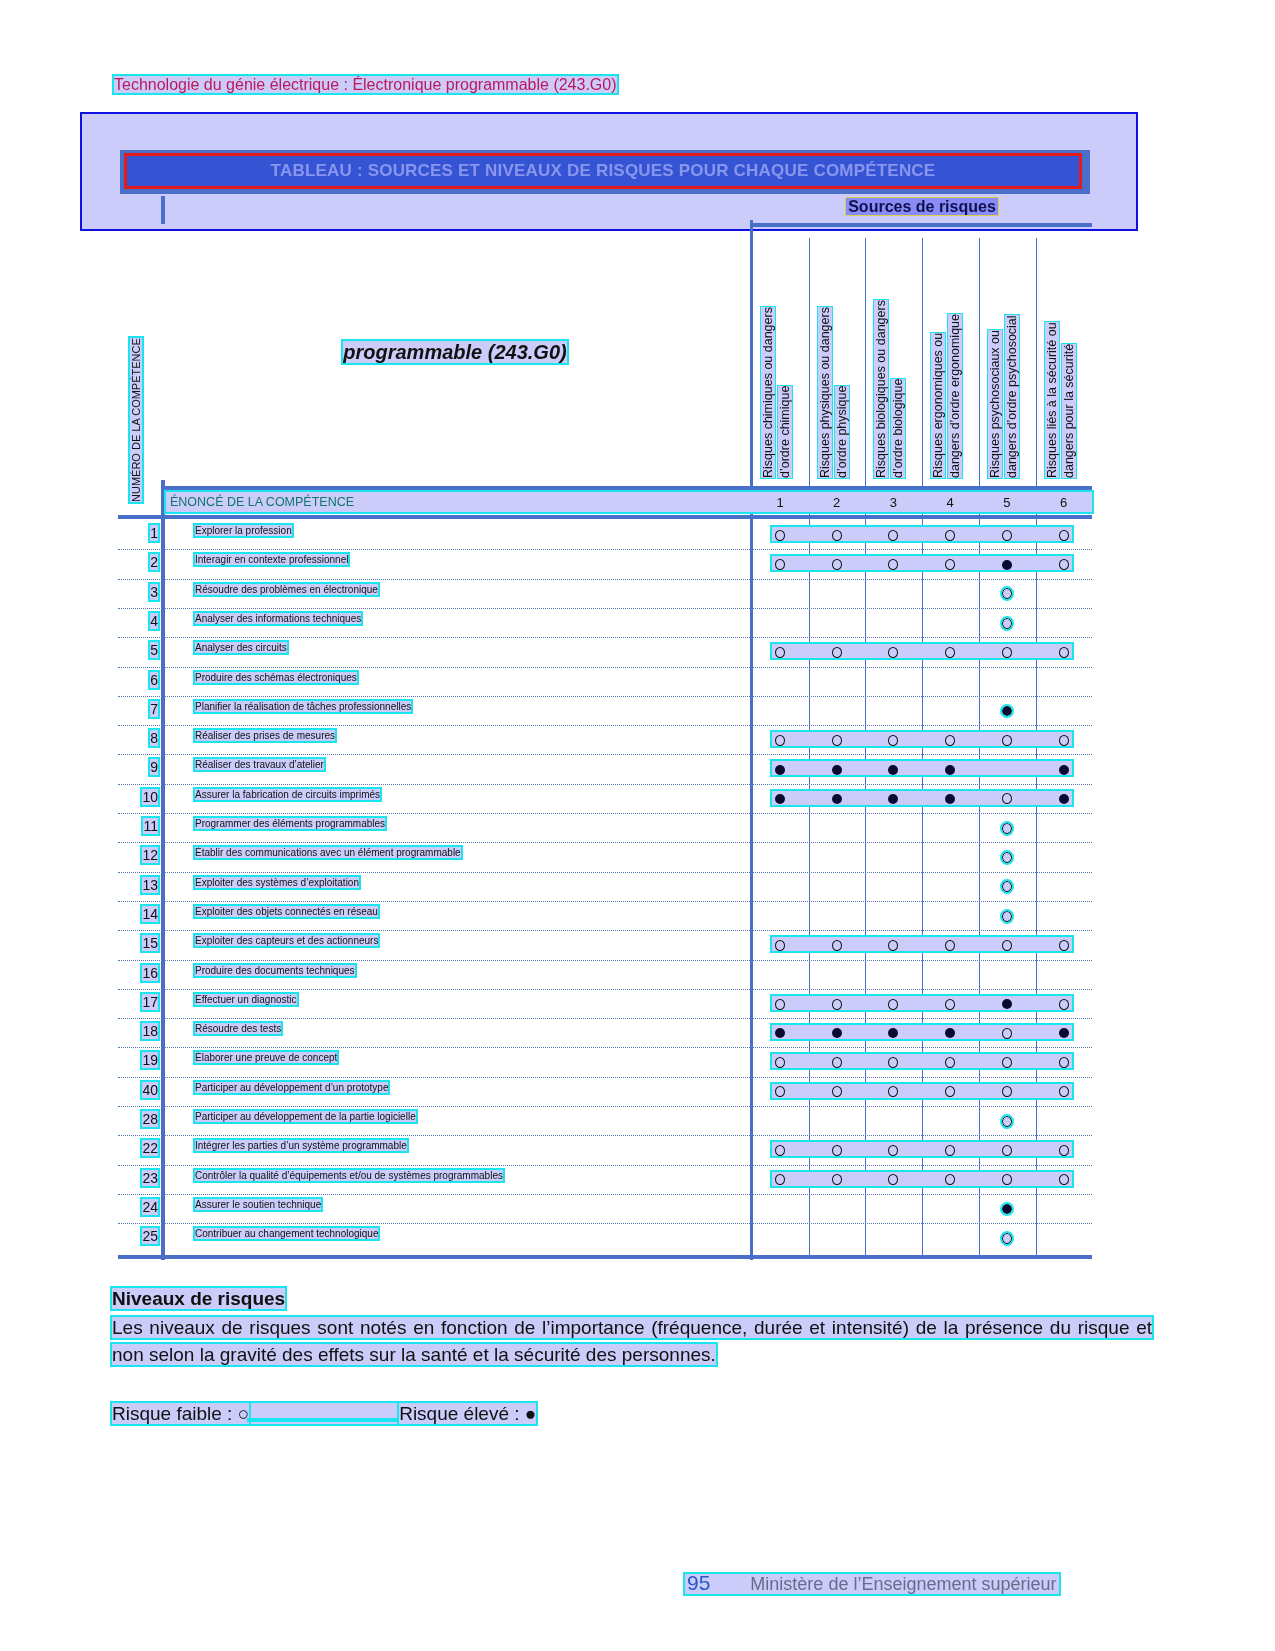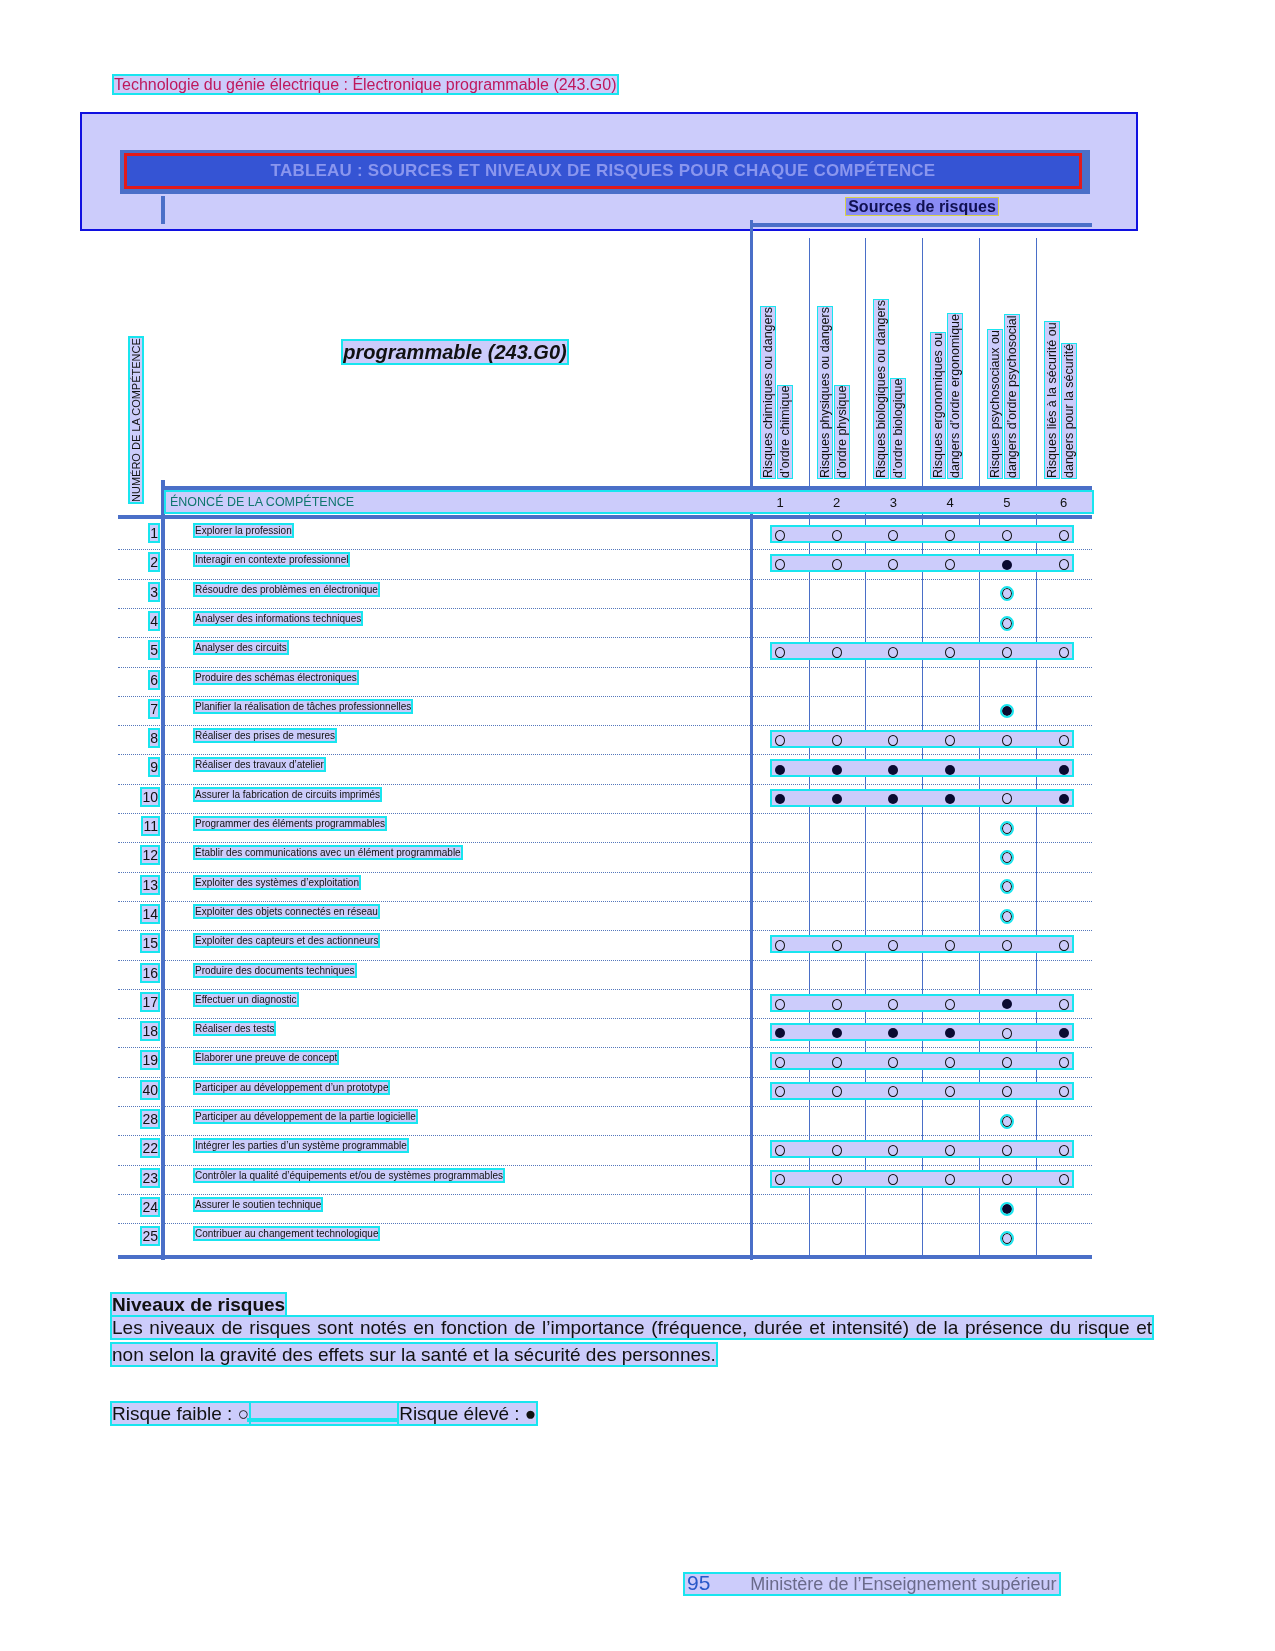--- a/index.html
+++ b/index.html
@@ -34,21 +34,21 @@
 
   .row { position:absolute; left:0; width:1275px; height:26px; }
   .row .num { position:absolute; left:118px; width:40px; text-align:right; font-size:14px; top:4px; }
   .row .num span, .row .desc span { background:#ccccfb; outline:2px solid #19e5ef; }
   .row .desc { position:absolute; left:170px; top:4px; font-size:10px; white-space:nowrap;margin-left:25px; }
   .row .marks-band { position:absolute; left:772px; width:300px; top:6px; height:14px; background:#ccccfb; outline:2px solid #19e5ef; }
   .mark { position:absolute; top:6px; width:56px; text-align:center; font-size:14px; line-height:14px; }
   .mark .o { display:inline-block; width:10px; height:11px; border:1.5px solid #111; border-radius:50%; box-sizing:border-box; vertical-align:middle; }
   .mark .f { display:inline-block; width:10px; height:10px; background:#0a0a30; border-radius:50%; vertical-align:middle; }
 
-  #niveaux-title { left:112px; top:1288px; font-weight:bold; font-size:19px;margin-top:6px; }
+  #niveaux-title { left:112px; top:1288px; font-weight:bold; font-size:19px; }
   #niveaux-title span, #niveaux-p span, #legend span { background:#ccccfb; outline:2px solid #19e5ef; }
   #niveaux-p { left:112px; top:1314px; width:1040px; font-size:19px; line-height:27px; text-align:justify; }
   #legend { left:112px; top:1403px; font-size:19px; white-space:nowrap; }
   #legend .gap { display:inline-block; width:150px; background:#ccccfb; }
   #footer { left:685px; top:1571px; font-size:18px; color:#6a6a8a; white-space:nowrap; }
   #footer .pn { color:#2858c8; font-size:21px; margin-right:40px; }
   #footer span.box { background:#ccccfb; outline:2px solid #19e5ef; padding:0 2px; }
 </style>
 </head>
 <body>
@@ -263,21 +263,21 @@
       <div class="mark" style="left: 752px;"><span class="o"></span></div>
       <div class="mark" style="left: 808.7px;"><span class="o"></span></div>
       <div class="mark" style="left: 865.4px;"><span class="o"></span></div>
       <div class="mark" style="left: 922.1px;"><span class="o"></span></div>
       <div class="mark" style="left: 978.8px;"><span class="f"></span></div>
       <div class="mark" style="left: 1035.5px;"><span class="o"></span></div>
     </div>
     <div class="dotrow" style="top: 1018.1px;"></div>
     <div class="row" style="top: 1019.1px;">
       <div class="num"><span>18</span></div>
-      <div class="desc"><span>Réaliser des tests</span></div>
+      <div class="desc"><span>Résoudre des tests</span></div>
       <div class="marks-band"></div>
       <div class="mark" style="left: 752px;"><span class="f"></span></div>
       <div class="mark" style="left: 808.7px;"><span class="f"></span></div>
       <div class="mark" style="left: 865.4px;"><span class="f"></span></div>
       <div class="mark" style="left: 922.1px;"><span class="f"></span></div>
       <div class="mark" style="left: 978.8px;"><span class="o"></span></div>
       <div class="mark" style="left: 1035.5px;"><span class="f"></span></div>
     </div>
     <div class="dotrow" style="top: 1047.4px;"></div>
     <div class="row" style="top: 1048.4px;">

